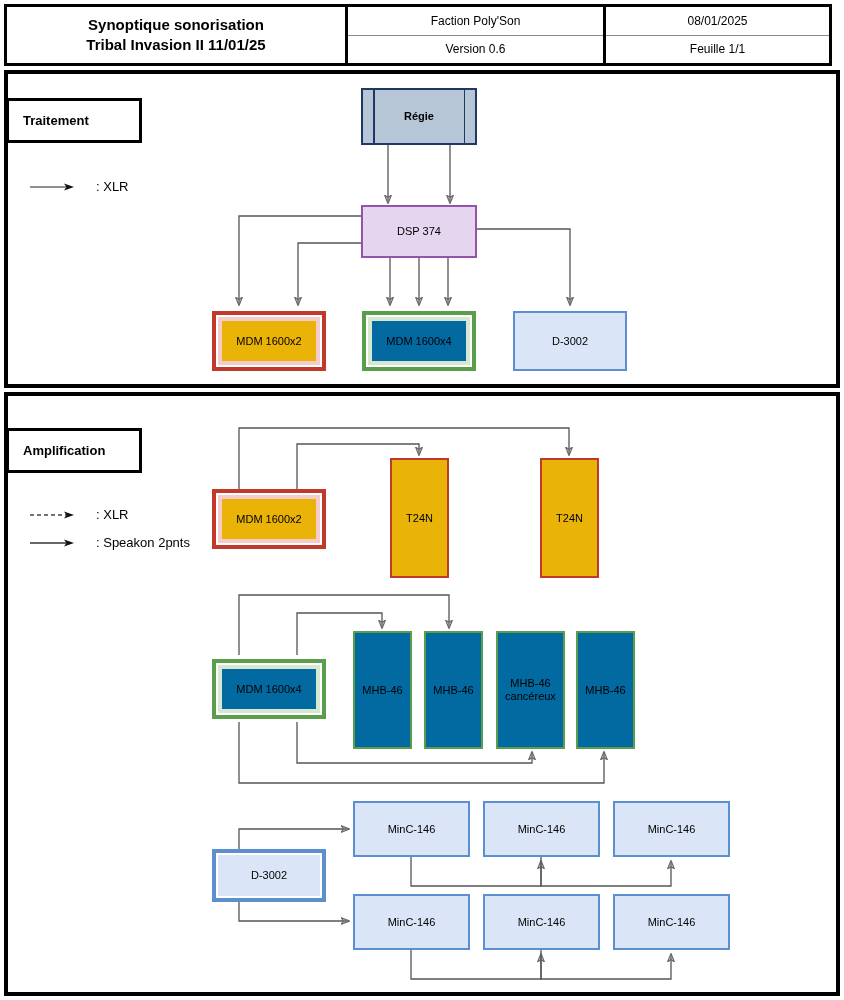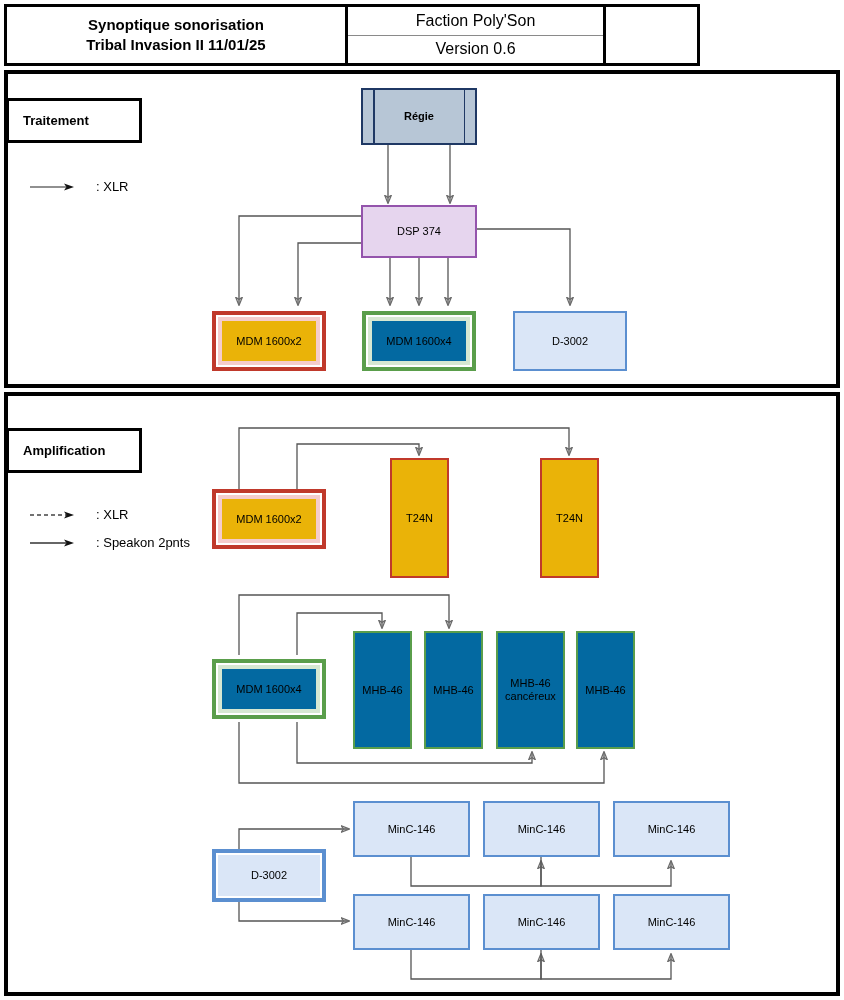--- a/index.html
+++ b/index.html
@@ -1,26 +1,26 @@
 <!DOCTYPE html>
 <html><head>
 <meta charset="utf-8">
 <style>
   html,body{margin:0;padding:0;background:#ffffff;}
   body{font-family:"Liberation Sans",sans-serif;}
   #page{position:relative;width:844px;height:1000px;overflow:hidden;background:#fff;}
 
   
-  .hdr{position:absolute;left:4px;top:4px;width:696px;height:62px;border:3px solid #000;box-sizing:border-box;display:flex;}
+  .hdr{position:absolute;left:4px;top:4px;width:828px;height:62px;border:3px solid #000;box-sizing:border-box;display:flex;}
   .hdr-cell-title{width:341px;display:flex;align-items:center;justify-content:center;text-align:center;
      font-weight:bold;font-size:15px;line-height:20px;color:#000;border-right:3px solid #000;box-sizing:border-box;}
   .hdr-col{display:flex;flex-direction:column;box-sizing:border-box;}
   .hdr-col.mid{width:258px;border-right:3px solid #000;}
   .hdr-col.right{flex:1;}
-  .hdr-sub{flex:1;display:flex;align-items:center;justify-content:center;font-size:16px;color:#000;box-sizing:border-box;}
+  .hdr-sub{flex:1;display:flex;align-items:center;justify-content:center;font-size:12px;color:#000;box-sizing:border-box;}
   .hdr-sub.top{border-bottom:1px solid #8a8a8a;}
 
   
   .frame{position:absolute;border:4px solid #000;box-sizing:border-box;background:#fff;}
   #frame-traitement{left:4px;top:70px;width:836px;height:318px;}
   #frame-amplification{left:4px;top:392px;width:836px;height:604px;}
 
   
   .sect-label{position:absolute;border:3px solid #000;background:#fff;box-sizing:border-box;
      display:flex;align-items:center;padding-left:14px;font-weight:bold;font-size:13px;color:#000;}
@@ -61,20 +61,24 @@
     <div class="hdr-cell-title">
       <div>
         <div>Synoptique sonorisation</div>
         <div>Tribal Invasion II 11/01/25</div>
       </div>
     </div>
     <div class="hdr-col mid">
       <div class="hdr-sub top">Faction Poly'Son</div>
       <div class="hdr-sub">Version 0.6</div>
     </div>
+    <div class="hdr-col right">
+      <div class="hdr-sub top">08/01/2025</div>
+      <div class="hdr-sub">Feuille 1/1</div>
+    </div>
   </div>
 
   <div class="frame" id="frame-traitement"></div>
   <div class="frame" id="frame-amplification"></div>
 
   <svg class="wires" viewBox="0 0 844 1000">
     <defs>
       <marker id="ah" markerWidth="9" markerHeight="9" refX="7.6" refY="3.6" orient="auto" markerUnits="userSpaceOnUse">
         <path d="M0,0.4 L8,3.6 L0,6.8 L2,3.6 Z" fill="#222" stroke="none"></path>
       </marker>

